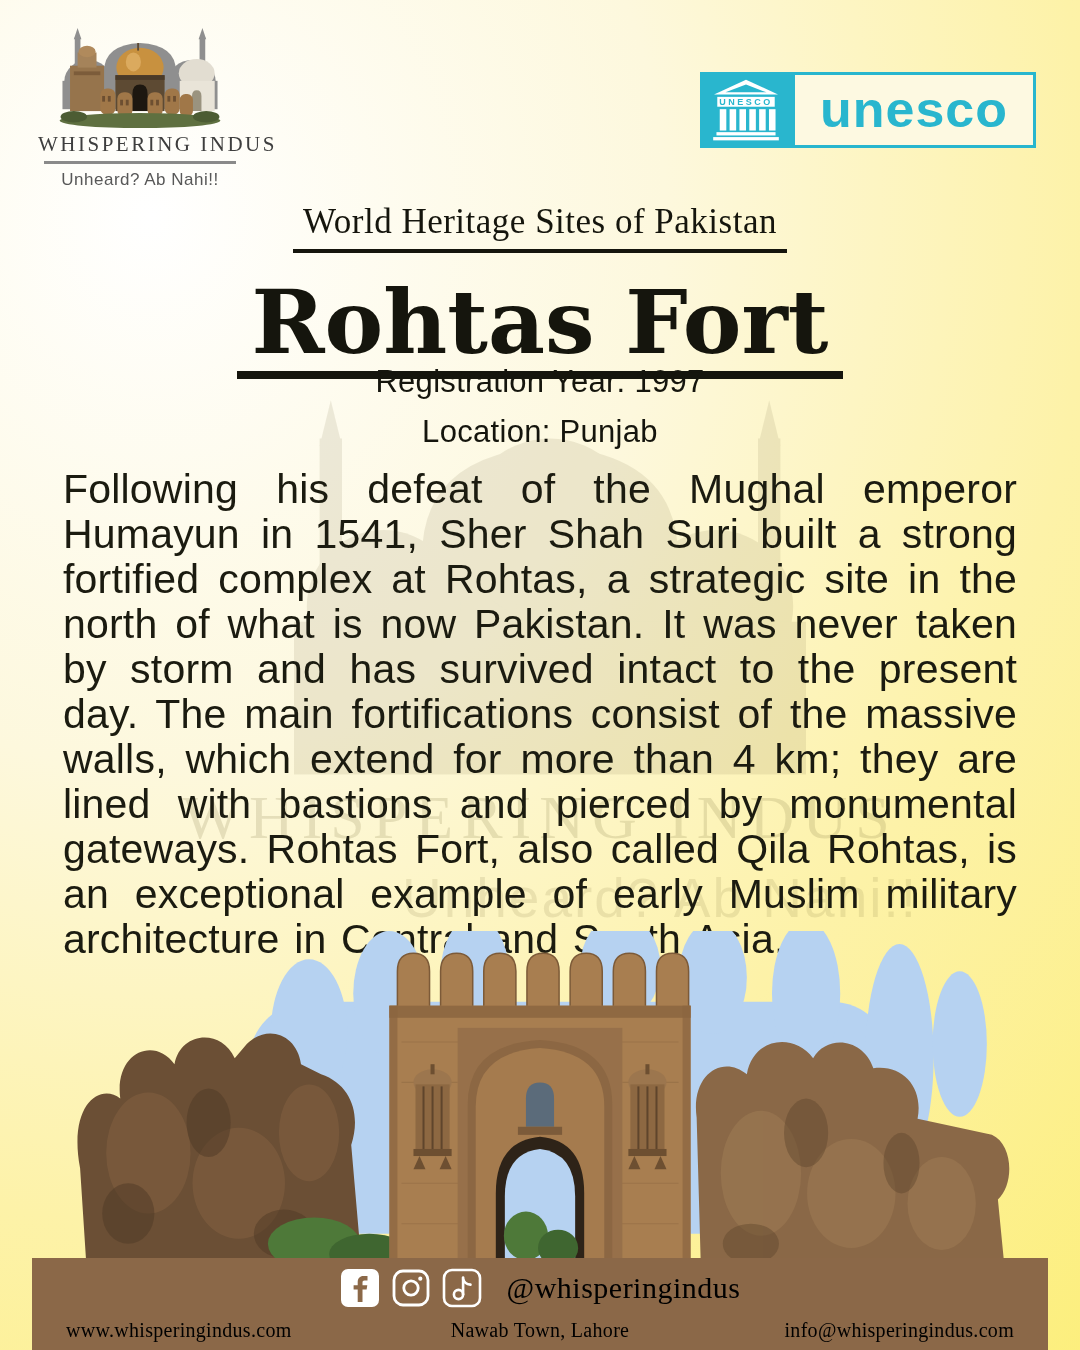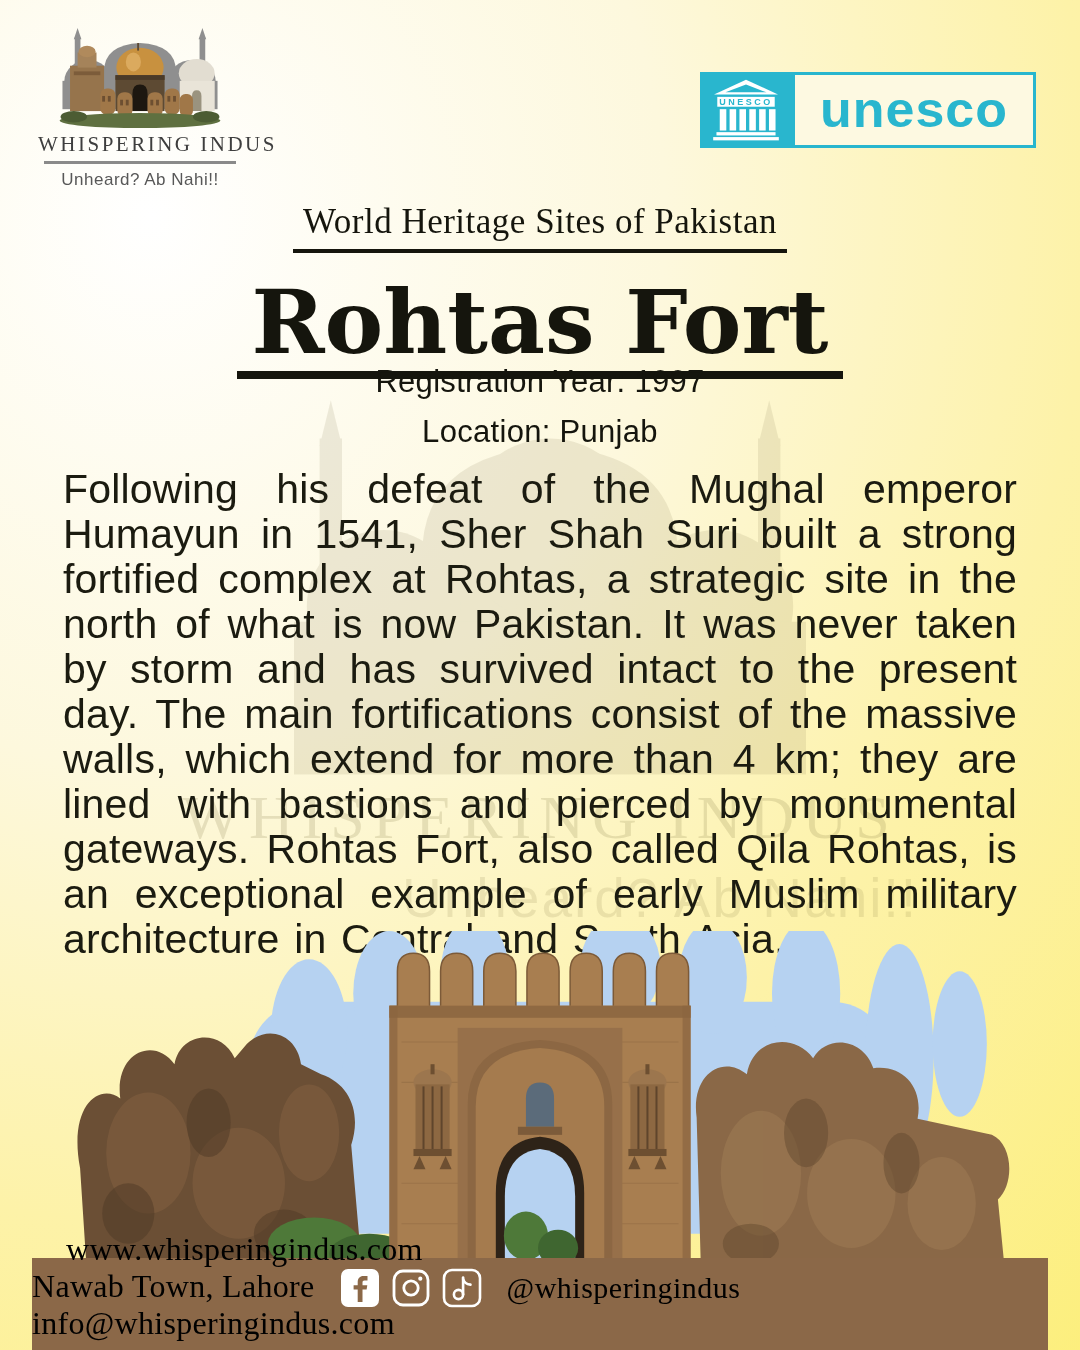--- a/index.html
+++ b/index.html
@@ -81,22 +81,22 @@
     position:absolute;left:0;top:9px;width:100%;height:42px;
     display:flex;align-items:center;justify-content:center;gap:11px;
   }
   .social-row svg{display:block;}
   .handle{
     font-family:"Liberation Serif",serif;font-size:30px;letter-spacing:.5px;
     margin-left:14px;white-space:nowrap;
   }
   .contact-row{
     position:absolute;left:0;bottom:8px;width:100%;
-    display:flex;align-items:flex-start;
-    font-family:"Liberation Serif",serif;font-size:32px;letter-spacing:.3px;flex-direction:column;
+    display:flex;align-items:flex-end;
+    font-family:"Liberation Serif",serif;font-size:20px;letter-spacing:.3px;
   }
   .contact-row .l{flex:1;text-align:left;padding-left:34px;}
   .contact-row .c{flex:1;text-align:center;}
   .contact-row .r{flex:1;text-align:right;padding-right:34px;}
 </style>
 </head>
 <body>
 
 <div class="poster">
 

